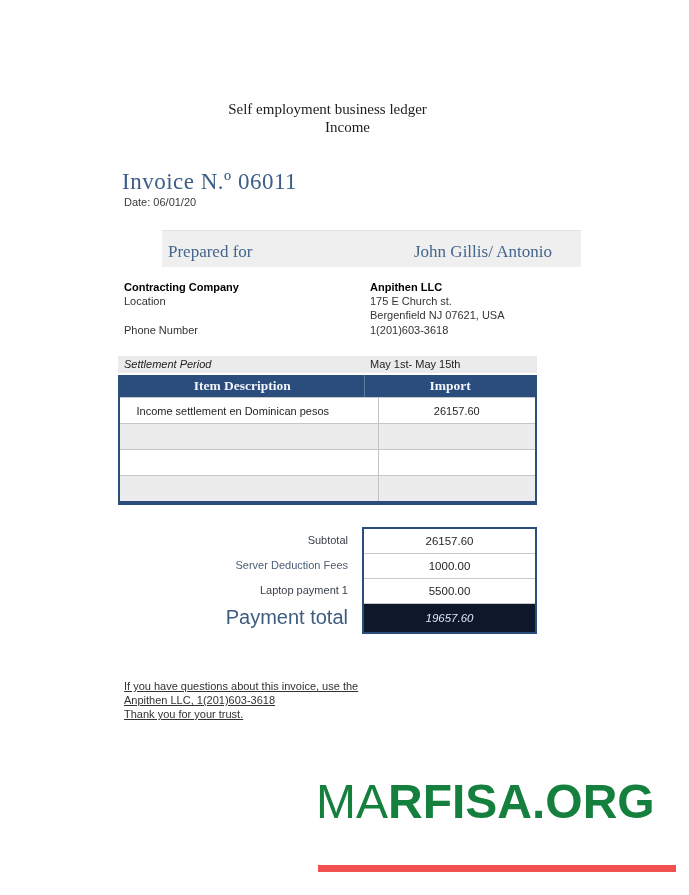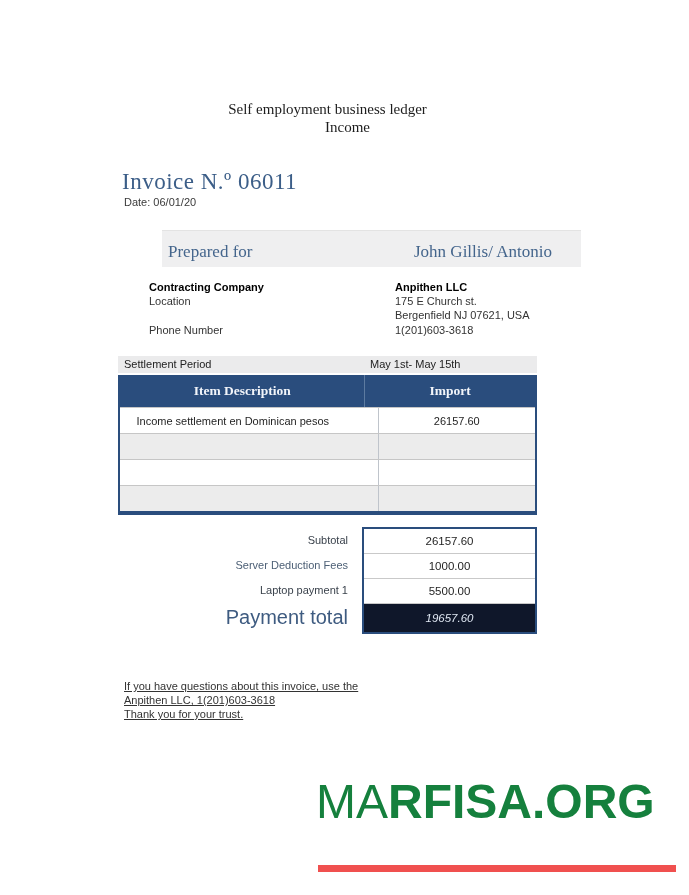--- a/index.html
+++ b/index.html
@@ -30,38 +30,38 @@
     margin-left:44px;
   }
   .prepared-band .p-label, .prepared-band .p-name{
     position:absolute;bottom:5px;font-family:"Liberation Serif",serif;
     font-size:17px;color:#44658c;
   }
   .prepared-band .p-label{left:6px;}
   .prepared-band .p-name{left:252px;}
 
   
-  .contact-line{position:absolute;font-size:11px;color:#333;white-space:nowrap;margin-left:25px;}
+  .contact-line{position:absolute;font-size:11px;color:#333;white-space:nowrap;}
   .bold-black{font-weight:bold;color:#000;}
 
   
   .settlement-band{
     left:118px;top:356px;width:419px;height:17px;background:#ebebec;
     font-size:11px;color:#222;
   }
-  .settlement-band .s-label{position:absolute;left:6px;top:2px;}
+  .settlement-band .s-label{position:absolute;left:6px;top:2px;font-style:italic;}
   .settlement-band .s-value{position:absolute;left:252px;top:2px;}
 
   
   .items-table{
     left:118px;top:375px;width:419px;
     border-left:2px solid #2a4d7d;border-right:2px solid #2a4d7d;border-bottom:4px solid #2a4d7d;
     box-sizing:border-box;
   }
-  .t-header{display:flex;height:32px;background:#2a4d7d;}
+  .t-header{display:flex;height:22px;background:#2a4d7d;}
   .t-header .th{
     display:flex;align-items:center;justify-content:center;
     font-family:"Liberation Serif",serif;font-weight:bold;font-size:13.5px;color:#f2f5fa;
   }
   .t-header .th1{width:245px;}
   .t-header .th2{width:170px;border-left:1px solid #5d7ba0;}
   .t-row{display:flex;height:25px;border-top:1px solid #c6c6c6;gap:32px;}
   .t-row:first-of-type{border-top:none;}
   .t-row .td{
     display:flex;align-items:center;justify-content:center;

